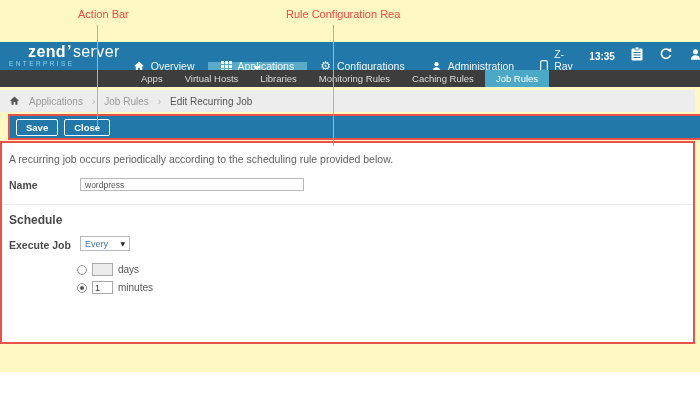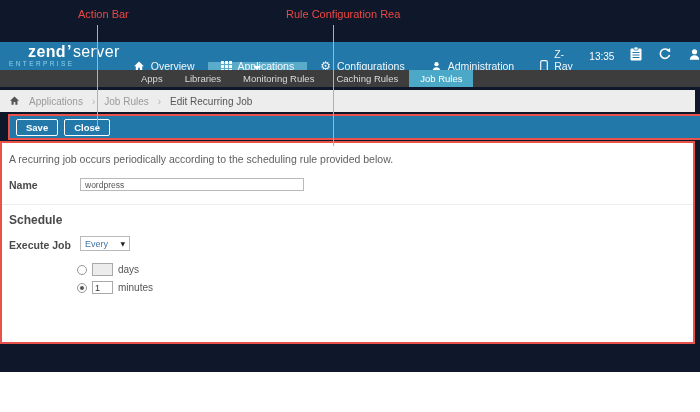--- a/index.html
+++ b/index.html
@@ -1,17 +1,17 @@
 <!DOCTYPE html>
 <html><head>
 <meta charset="utf-8">
 <style>
   * { margin:0; padding:0; box-sizing:border-box; }
   body { font-family:"Liberation Sans","DejaVu Sans",sans-serif; background:#fff; }
-  .screen { position:relative; width:700px; height:372px; background:#0f172a; overflow:hidden; }
+  .screen { position:relative; width:700px; height:372px; background:#fef9c3; overflow:hidden; }
 
   
   .ann-label { position:absolute; top:8px; font-size:11px; color:#ee4843; z-index:60; }
   .ann-line { position:absolute; width:1px; background:#f0968f; z-index:55; }
   #ann-line-action { left:97px; top:25px; height:103px; }
   #ann-line-rule   { left:333px; top:25px; height:121px; }
 
   
   .navbar { position:absolute; top:42px; left:0; width:700px; height:28px;
             background:#2278a8; display:flex; align-items:stretch; color:#fff; }
@@ -22,21 +22,21 @@
   .logo-sub { font-size:6.5px; color:#8ed4ef; letter-spacing:2.4px; margin-top:1px; }
   .nav-items { display:flex; align-items:stretch; }
   .nav-item { position:relative; display:flex; align-items:center; gap:6px;
               padding:0 13px; font-size:10.5px; color:#f2f6f9; cursor:pointer;margin-top:20px; }
   .nav-item.active { background:#5aabca; }
   .nav-item.active::after { content:''; position:absolute; left:50%; bottom:-4px;
       margin-left:-4px; border:4px solid transparent; border-top-color:#ffffff; }
   .nav-item .ico { display:inline-flex; align-items:center; }
   .gear-glyph { font-family:"DejaVu Sans",sans-serif; font-size:12px; line-height:1; }
   .nav-right { margin-left:auto; display:flex; align-items:center; gap:16px; padding-right:14px; }
-  .clock { font-size:10px; font-weight:400; }
+  .clock { font-size:10px; font-weight:700; }
   .help-bubble { width:13px; height:13px; border-radius:50%; background:#fff; color:#2278a8;
                  font-size:9px; font-weight:700; display:flex; align-items:center; justify-content:center; }
 
   
   .subnav { position:absolute; top:70px; left:0; width:700px; height:17px;
             background:#3d3d3d; display:flex; align-items:stretch; }
   .subnav-spacer { width:130px; }
   .subnav-item { display:flex; align-items:center; padding:0 11px; font-size:9.5px;
                  color:#dcdcdc; cursor:pointer; }
   .subnav-item.active { background:#4ba9c7; color:#fff; }
@@ -177,20 +177,21 @@
             <path d="M2.2 14.6 C2.2 11 4.8 9 8 9 s5.8 2 5.8 5.6 z" fill="#fff"></path>
           </svg>
       </span>
       <span class="help-bubble">?</span>
     </div>
   </div>
 
   <div class="subnav">
     <div class="subnav-spacer"></div>
     <div class="subnav-item">Apps</div>
+    <div class="subnav-item">Virtual Hosts</div>
     <div class="subnav-item">Libraries</div>
     <div class="subnav-item">Monitoring Rules</div>
     <div class="subnav-item">Caching Rules</div>
     <div class="subnav-item active">Job Rules</div>
   </div>
 
   <div class="breadcrumb">
     <span class="ico">
       <svg width="11" height="11" viewBox="0 0 16 16">
           <path d="M8 2 L14.5 8.2 H12.3 V14 H9.2 V10.2 H6.8 V14 H3.7 V8.2 H1.5 Z" fill="#555"></path>

